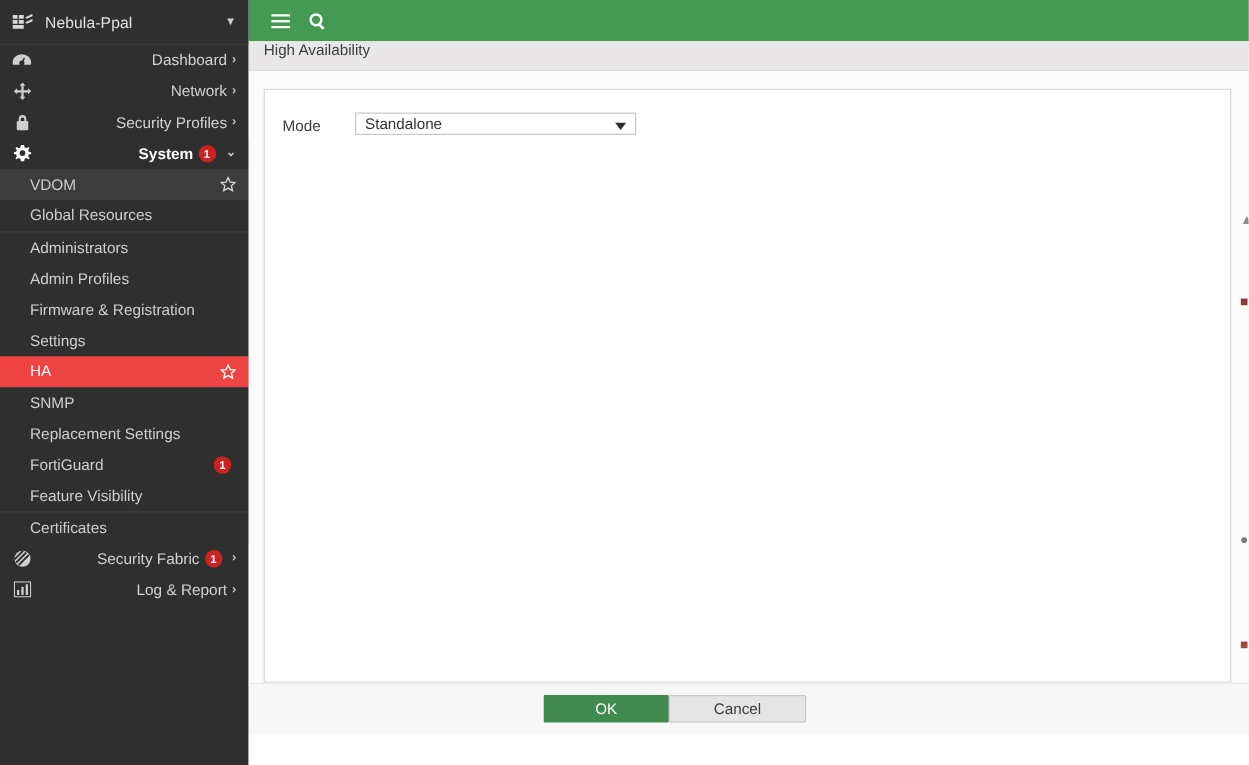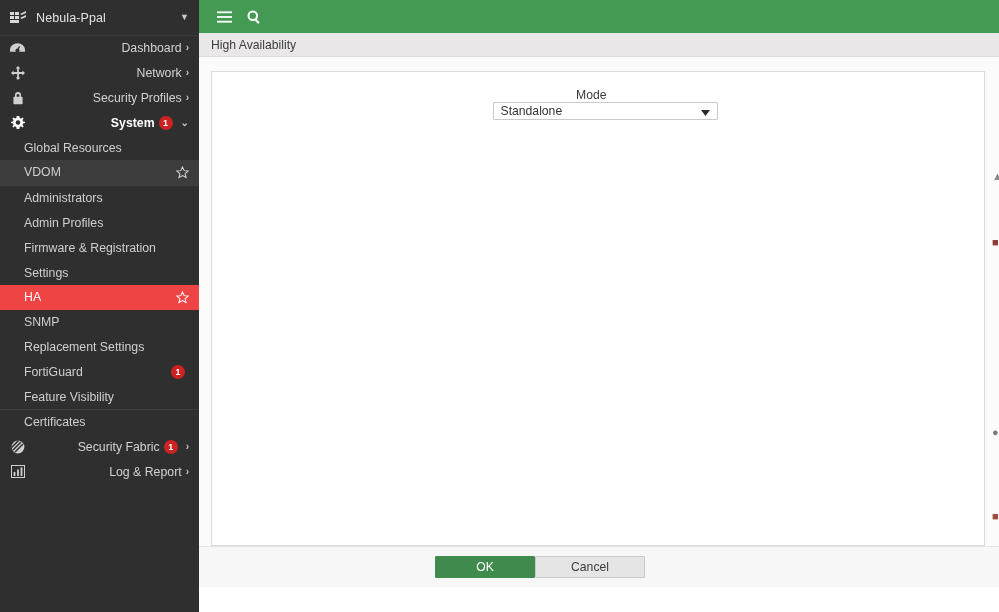--- a/index.html
+++ b/index.html
@@ -162,21 +162,20 @@
     align-items: center;
     justify-content: center;
     cursor: pointer;
     color: #ffffff;
   }
   .breadcrumbbar {
     height: 23px;
     background: #e9e7e7;
     border-bottom: 1px solid #dddbdb;
     display: flex;
-    align-items: center;
     padding-left: 12px;
     flex-shrink: 0;
     color: #3d3d3d;
     font-size: 12.2px;
   }
 
   .content-area {
     flex: 1;
     background: #fbfbfb;
     position: relative;
@@ -191,21 +190,20 @@
     height: 475px;
     box-sizing: border-box;
     box-shadow: 0 1px 2px rgba(0,0,0,.06);
     padding: 16px 0 0 0;
   }
   .form-row {
     display: flex;
     align-items: center;
     padding-left: 14px;
     height: 26px;
-    flex-direction: column;
   }
   .form-label {
     width: 44px;
     font-size: 12.2px;
     color: #3d3d3d;
     margin-right: 14px;
   }
   .select-wrap {
     position: relative;
     width: 225px;
@@ -362,31 +360,31 @@
         <svg width="14" height="14" viewBox="0 0 14 14" aria-hidden="true">
           <path fill="#ffffff" d="M7 0 L8.3 0 L8.7 2 L10 2.6 L11.7 1.5 L12.6 2.4 L11.5 4.1 L12.1 5.4 L14 5.8 L14 7.1 L12.1 7.5 L11.5 8.8 L12.6 10.5 L11.7 11.4 L10 10.3 L8.7 10.9 L8.3 12.9 L7 12.9 L5.7 12.9 L5.3 10.9 L4 10.3 L2.3 11.4 L1.4 10.5 L2.5 8.8 L1.9 7.5 L0 7.1 L0 5.8 L1.9 5.4 L2.5 4.1 L1.4 2.4 L2.3 1.5 L4 2.6 L5.3 2 L5.7 0 Z"></path>
           <circle cx="7" cy="6.45" r="2.3" fill="#2f2f2f"></circle>
         </svg>
       </span>
       <span class="sb-label">System</span>
       <span class="sb-badge">1</span>
       <span class="sb-chevron">⌄</span>
     </div>
 
-    <div class="sb-sub">
-      <span class="sb-label">Global Resources</span>
-    </div>
-
     <div class="sb-sub hovered">
       <span class="sb-label">VDOM</span>
       <span class="star">
         <svg width="13" height="13" viewBox="0 0 14 14" aria-hidden="true">
           <path d="M7 1 L8.8 5 L13 5.4 L9.8 8.2 L10.8 12.4 L7 10.2 L3.2 12.4 L4.2 8.2 L1 5.4 L5.2 5 Z" fill="none" stroke="currentColor" stroke-width="1.1"></path>
         </svg>
       </span>
+    </div>
+
+    <div class="sb-sub">
+      <span class="sb-label">Global Resources</span>
     </div>
     <div class="sb-sub sep-top">
       <span class="sb-label">Administrators</span>
     </div>
     <div class="sb-sub">
       <span class="sb-label">Admin Profiles</span>
     </div>
     <div class="sb-sub">
       <span class="sb-label">Firmware &amp; Registration</span>
     </div>

